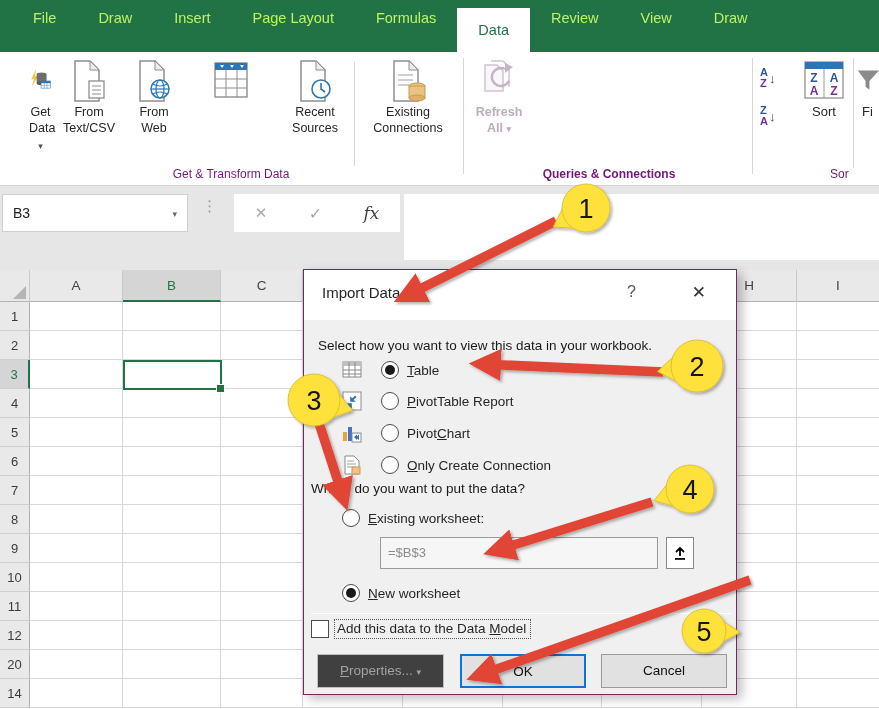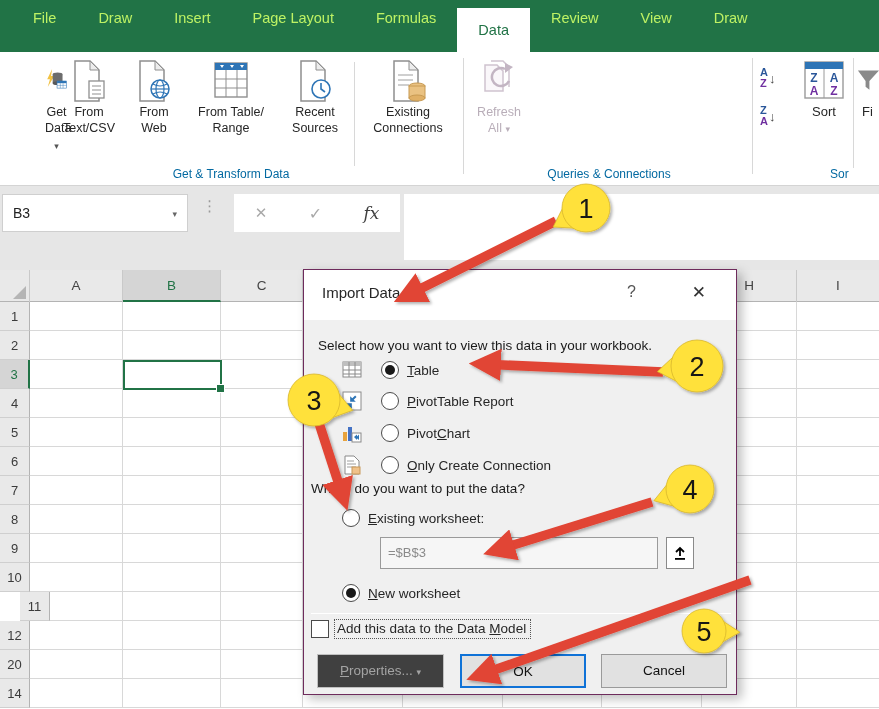--- a/index.html
+++ b/index.html
@@ -12,21 +12,21 @@
 
   
   .tabbar{position:absolute;left:0;top:0;width:879px;height:52px;background:var(--green);
           display:flex;align-items:flex-end;padding-left:12px;}
   .tab{color:#bef264;font-size:14.5px;height:60px;line-height:52px;padding:0 21px;white-space:nowrap;cursor:default;}
   .tab.sel{background:#fff;color:var(--green);height:44px;line-height:44px;}
 
   
   .ribbon{position:absolute;left:0;top:52px;width:879px;height:134px;background:#fff;border-bottom:1px solid #d4d4d4;}
   .rgroup{position:absolute;top:0;height:133px;}
-  .grouplabel{position:absolute;bottom:4px;left:0;right:0;text-align:center;font-size:12px;color:#0369a1;white-space:nowrap;}
+  .grouplabel{position:absolute;bottom:4px;left:0;right:0;text-align:center;font-size:12px;color:#701a75;white-space:nowrap;}
   .rbtn{position:absolute;top:6px;text-align:center;cursor:default;}
   .ricon{display:block;height:46px;display:flex;align-items:center;justify-content:center;}
   .rlbl{display:block;font-size:12.5px;color:#262626;line-height:1.3;}
   .caret{font-size:9px;color:#555;}
   .vsep{position:absolute;top:6px;height:116px;width:1px;background:#d8d8d8;}
   .dis-txt{color:#b9aeb9;}
   .azbox{position:absolute;width:32px;height:32px;display:flex;align-items:center;gap:1px;font-size:11px;font-weight:bold;line-height:1;}
   .azcol{display:flex;flex-direction:column;}
   .blue{color:#2b579a;} .purple{color:#7030a0;}
   .dn{font-size:13px;color:#444;font-weight:normal;}
@@ -99,21 +99,21 @@
   <span class="tab">Formulas</span>
   <span class="tab sel">Data</span>
   <span class="tab">Review</span>
   <span class="tab">View</span>
   <span class="tab">Draw</span>
 </div>
 
 <div class="ribbon">
 
   <div class="rgroup" style="left:0;width:462px;">
-    <div class="rbtn" style="left:16px;width:52px;padding-left:29px;">
+    <div class="rbtn" style="left:0;width:52px;padding-left:29px;">
       <span class="ricon">
         <svg width="42" height="44" viewBox="0 0 42 44">
           <polygon points="13,0 4,19 9,19 5,33 17,13 11,13" fill="#f2c243"></polygon>
           <ellipse cx="23" cy="10" rx="9" ry="3.5" fill="#6d6d6d"></ellipse>
           <rect x="14" y="10" width="18" height="16" fill="#6d6d6d"></rect>
           <ellipse cx="23" cy="26" rx="9" ry="3.5" fill="#585858"></ellipse>
           <rect x="22" y="22" width="17" height="13" fill="#fff" stroke="#2e75b6"></rect>
           <rect x="22" y="22" width="17" height="4" fill="#2e75b6"></rect>
           <line x1="22" y1="30" x2="39" y2="30" stroke="#2e75b6" stroke-width="0.8"></line>
           <line x1="28" y1="26" x2="28" y2="35" stroke="#2e75b6" stroke-width="0.8"></line>
@@ -162,22 +162,20 @@
           <rect x="4" y="4" width="32" height="7" fill="#2e75b6"></rect>
           <polygon points="9,6 13,6 11,9" fill="#fff"></polygon>
           <polygon points="19,6 23,6 21,9" fill="#fff"></polygon>
           <polygon points="29,6 33,6 31,9" fill="#fff"></polygon>
           <line x1="4" y1="20" x2="36" y2="20" stroke="#8f8f8f"></line>
           <line x1="4" y1="29" x2="36" y2="29" stroke="#8f8f8f"></line>
           <line x1="15" y1="11" x2="15" y2="38" stroke="#8f8f8f"></line>
           <line x1="26" y1="11" x2="26" y2="38" stroke="#8f8f8f"></line>
         </svg>
       </span>
-      <span class="rlbl"><span>From Table/</span><br>
-      <span>Range</span></span>
     </div>
 
     <div class="rbtn" style="left:280px;width:70px;">
       <span class="ricon">
         <svg width="38" height="44" viewBox="0 0 38 44">
           <path d="M5 2 h15 l9 9 v31 H5 z" fill="#fff" stroke="#8f8f8f" stroke-width="1.5"></path>
           <path d="M20 2 l9 9 h-9 z" fill="#ededed" stroke="#8f8f8f"></path>
           <circle cx="25" cy="30" r="9" fill="#fff" stroke="#2e75b6" stroke-width="1.6"></circle>
           <path d="M25 24 v6 l4 3" fill="none" stroke="#2e75b6" stroke-width="1.6"></path>
         </svg>
@@ -203,21 +201,21 @@
       </span>
       <span class="rlbl"><span>Existing</span><br>
       <span>Connections</span></span>
     </div>
 
     <div class="grouplabel">Get &amp; Transform Data</div>
   </div>
 
   <div class="vsep" style="left:463px;"></div>
 
-  <div class="rgroup" style="left:466px;width:286px;">
+  <div class="rgroup" style="left:466px;width:286px;font-weight:bold;">
     <div class="rbtn dis-txt" style="left:2px;width:62px;">
       <span class="ricon">
         <svg width="40" height="44" viewBox="0 0 40 44">
           <path d="M6 6 h12 l6 6 v20 H6 z" fill="#faf7fa" stroke="#cfc3cf" stroke-width="1.5"></path>
           <path d="M12 2 h12 l6 6 v20" fill="none" stroke="#cfc3cf" stroke-width="1.5"></path>
           <path d="M30 22 a9 9 0 1 1 -4 -12" fill="none" stroke="#c3b5c3" stroke-width="2.5"></path>
           <polygon points="26,4 34,8 26,14" fill="#c3b5c3"></polygon>
         </svg>
       </span>
       <span class="rlbl dis-txt"><span>Refresh</span><br>
@@ -328,21 +326,21 @@
       <div class="rowhdr" style="top: 32px;">1</div>
       <div class="rowhdr" style="top: 61px;">2</div>
       <div class="rowhdr sel" style="top: 90px;">3</div>
       <div class="rowhdr" style="top: 119px;">4</div>
       <div class="rowhdr" style="top: 148px;">5</div>
       <div class="rowhdr" style="top: 177px;">6</div>
       <div class="rowhdr" style="top: 206px;">7</div>
       <div class="rowhdr" style="top: 235px;">8</div>
       <div class="rowhdr" style="top: 264px;">9</div>
       <div class="rowhdr" style="top: 293px;">10</div>
-      <div class="rowhdr" style="top: 322px; margin-left: 20px;">11</div>
+      <div class="rowhdr" style="top: 322px;">11</div>
       <div class="rowhdr" style="top: 351px;">12</div>
       <div class="rowhdr" style="top: 380px;">20</div>
       <div class="rowhdr" style="top: 409px;">14</div>
     </div>
   <div class="selbox"></div>
 </div>
 
 <div class="dialog">
   <div class="dlg-titlebar">
     <span class="dlg-title">Import Data</span>

